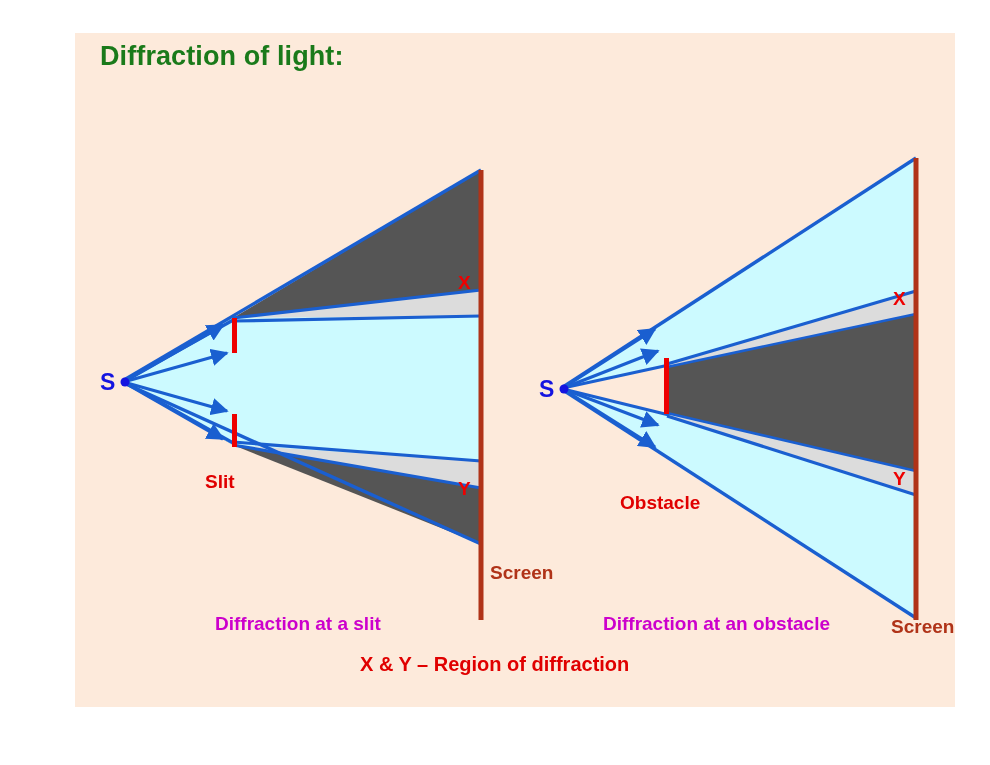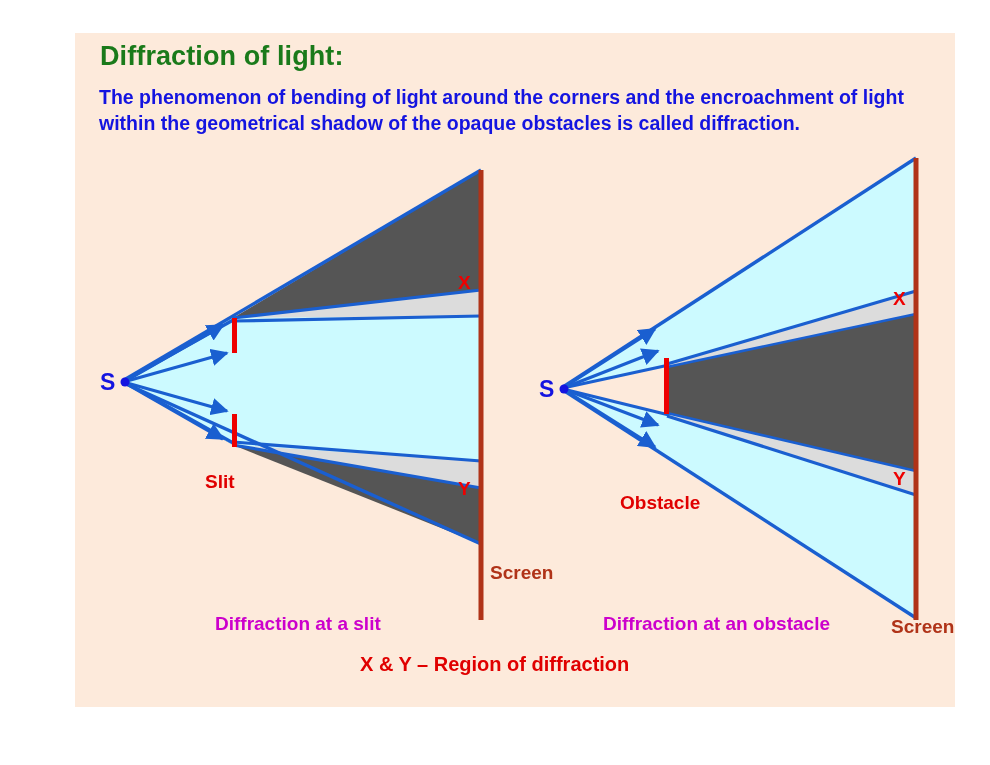--- a/index.html
+++ b/index.html
@@ -67,21 +67,20 @@
 </style>
 </head>
 <body>
 
 <div id="slide-root">
 
   <div id="content-panel">
 
     <div id="title">Diffraction of light:</div>
 
-    <div id="definition">The phenomenon of bending of light around the corners and the encroachment of light within the geometrical shadow of the opaque obstacles is called diffraction.</div>
 
     <div id="figure-area">
       <svg width="880" height="674" viewBox="0 0 880 674">
 
         <defs>
           <marker id="arrowB" viewBox="0 0 10 10" refX="9" refY="5" markerWidth="5.5" markerHeight="5.5" orient="auto-start-reverse">
             <path d="M 0 0 L 10 5 L 0 10 z" fill="#1a5fd0"></path>
           </marker>
         </defs>
 

